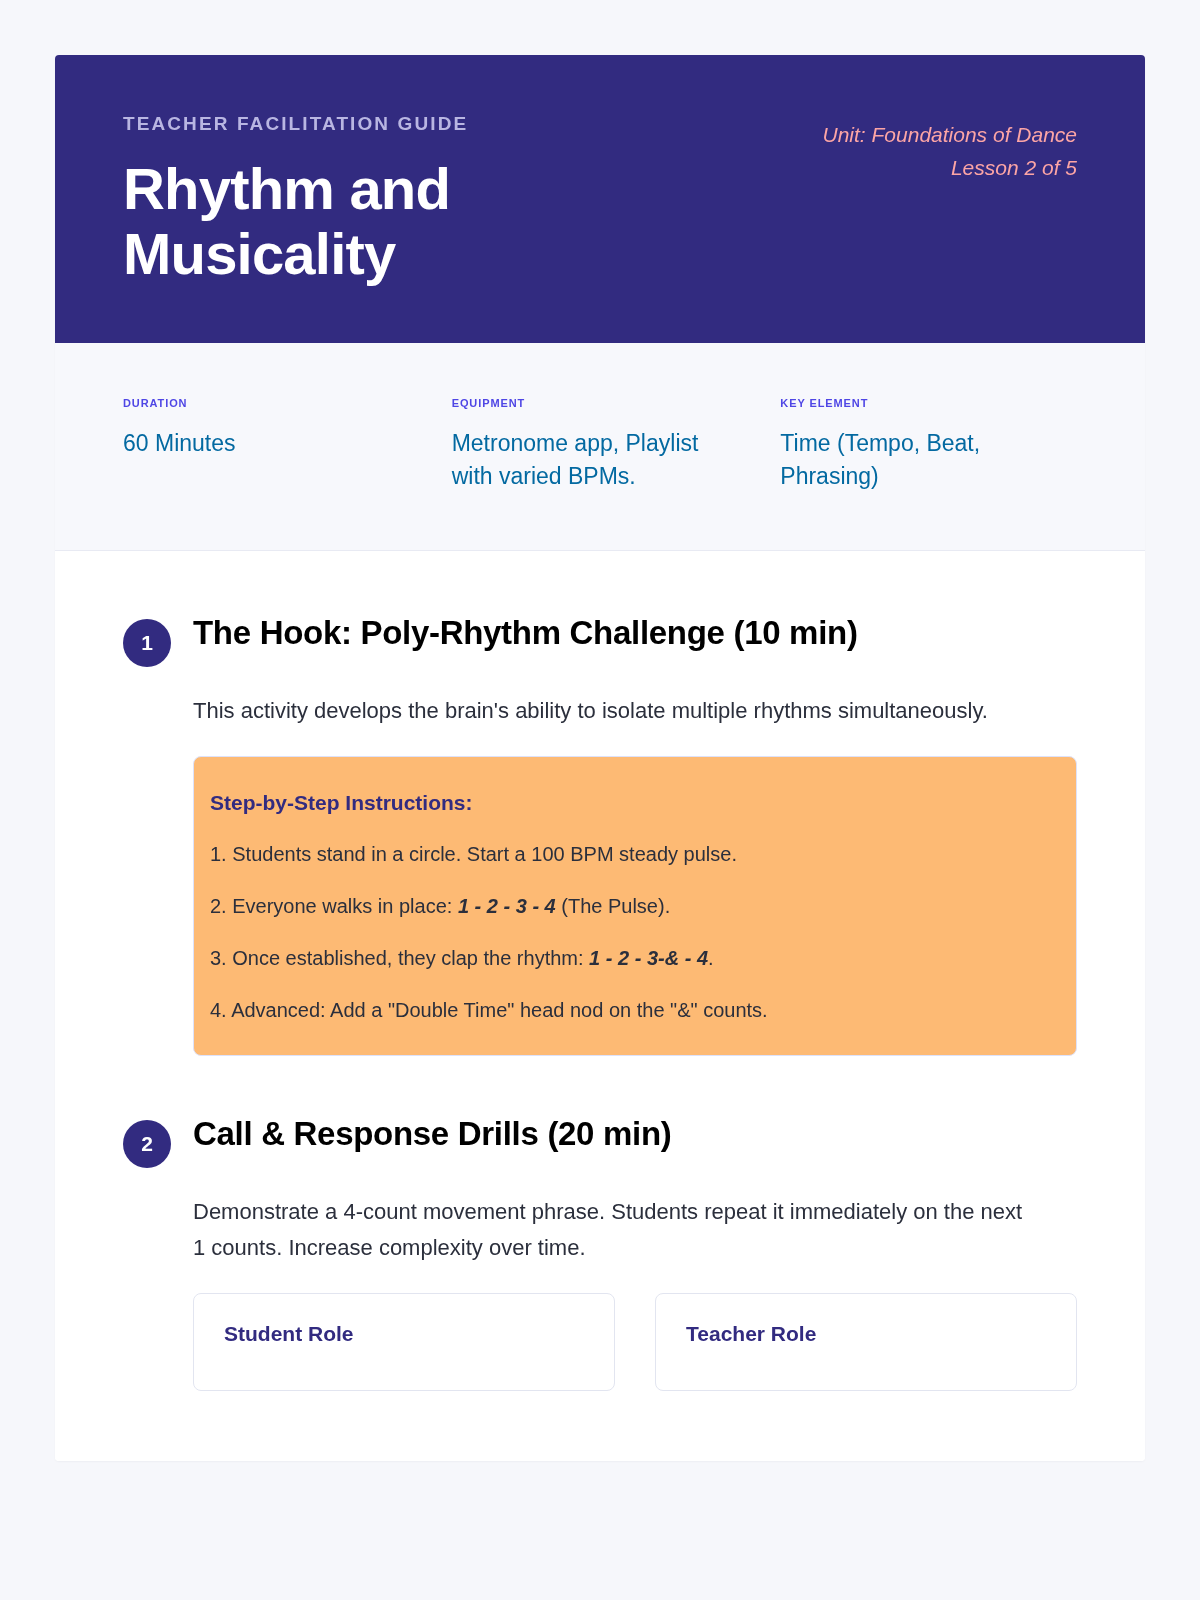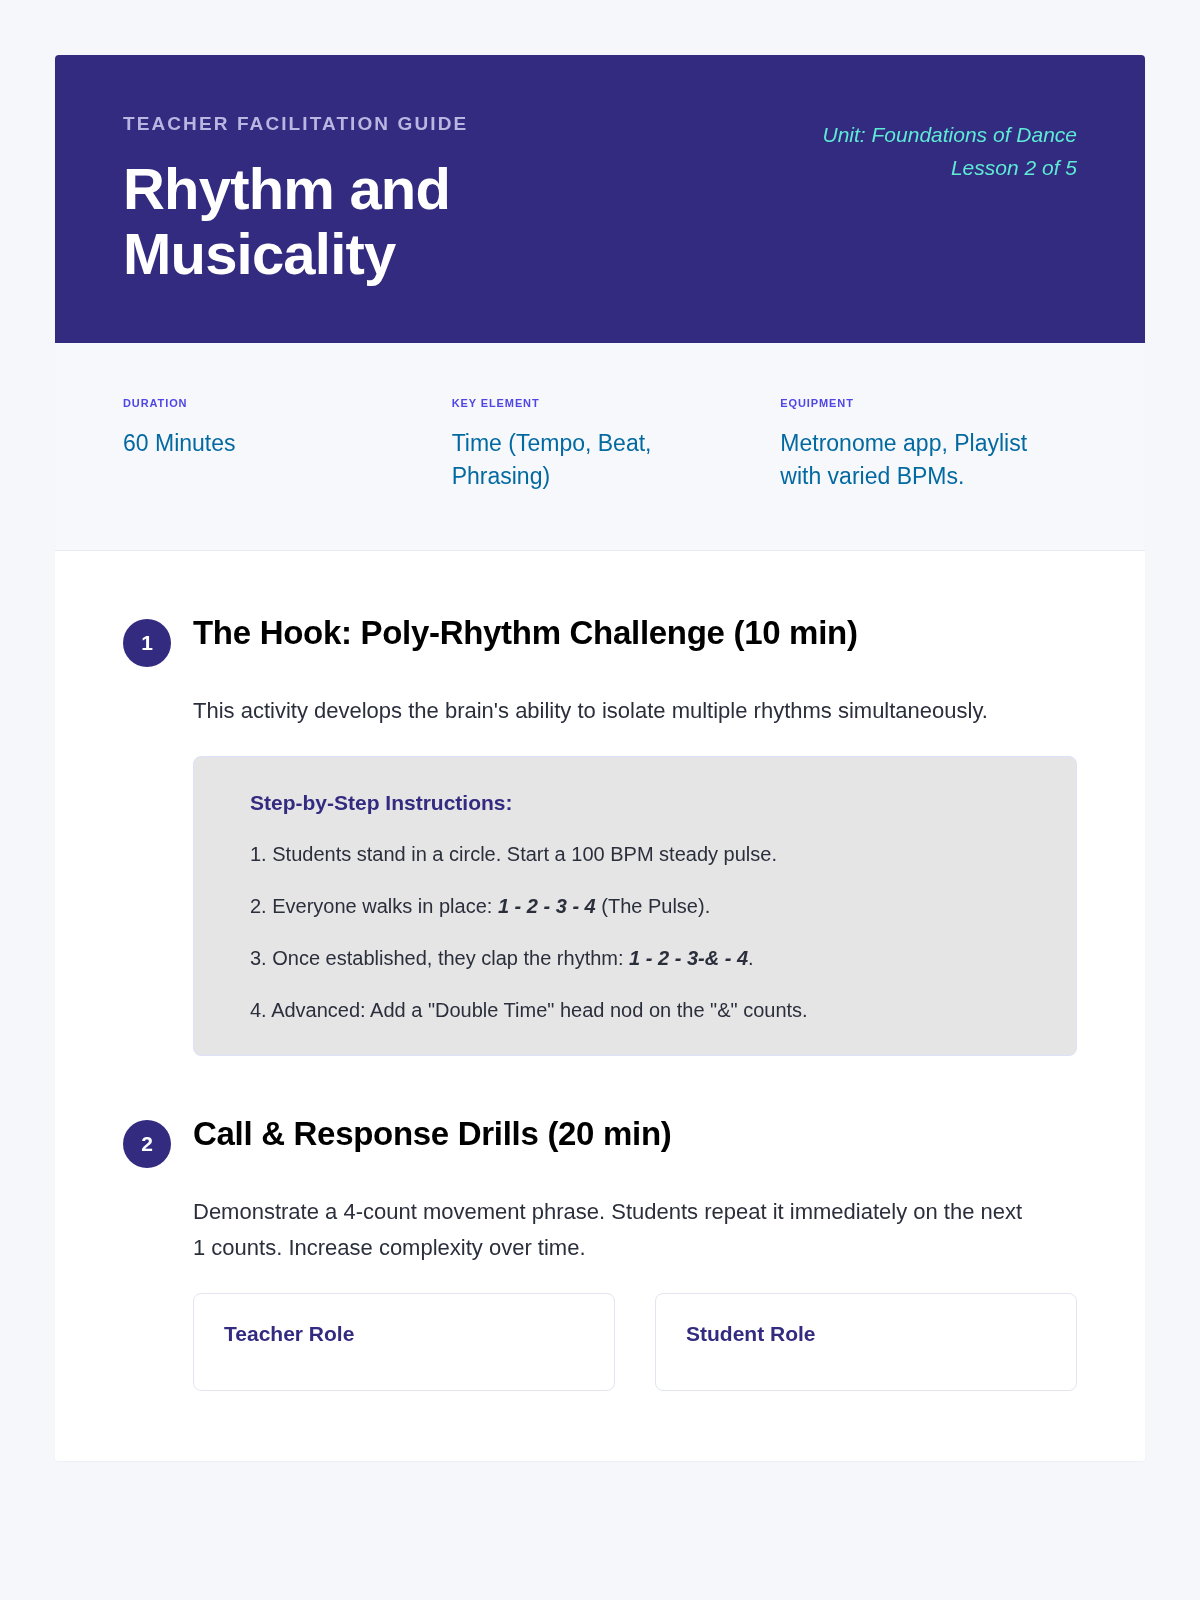--- a/index.html
+++ b/index.html
@@ -51,21 +51,21 @@
     font-weight: 800;
     letter-spacing: -0.8px;
     margin: 0;
     max-width: 430px;
   }
   .header-right {
     text-align: right;
     font-style: italic;
     font-size: 21px;
     line-height: 1.55;
-    color: #5eead4;
+    color: #fca5a5;
     padding-top: 6px;
     min-width: 250px;
   }
 
   
   .meta-strip {
     background: #f7f8fc;
     border-bottom: 1px solid #e8eaf3;
     padding: 54px 68px 56px 68px;
     display: grid;
@@ -130,24 +130,24 @@
   .section-para {
     font-size: 22px;
     line-height: 1.62;
     color: #2b2f3c;
     margin: 0 0 28px 0;
     max-width: 840px;
   }
 
   
   .callout {
-    background: #e5e5e5;
+    background: #fdba74;
     border: 1px solid #dde2fa;
     border-radius: 8px;
-    padding: 34px 36px 30px 56px;
+    padding: 34px 36px 30px 16px;
   }
   .callout-title {
     font-size: 21px;
     font-weight: 700;
     color: #322b80;
     margin-bottom: 24px;
   }
   .callout-step {
     font-size: 20px;
     line-height: 1.5;
@@ -201,26 +201,26 @@
         <div>Lesson 2 of 5</div>
       </div>
     </div>
 
     <div class="meta-strip">
       <div class="meta-item">
         <div class="meta-label">DURATION</div>
         <div class="meta-value">60 Minutes</div>
       </div>
       <div class="meta-item">
+        <div class="meta-label">EQUIPMENT</div>
+        <div class="meta-value">Metronome app, Playlist with varied BPMs.</div>
+      </div>
+      <div class="meta-item">
         <div class="meta-label">KEY ELEMENT</div>
         <div class="meta-value">Time (Tempo, Beat, Phrasing)</div>
-      </div>
-      <div class="meta-item">
-        <div class="meta-label">EQUIPMENT</div>
-        <div class="meta-value">Metronome app, Playlist with varied BPMs.</div>
       </div>
     </div>
 
     <div class="doc-body">
 
       <div class="section">
         <div class="section-head">
           <div class="step-badge">1</div>
           <h2 class="section-title">The Hook: Poly-Rhythm Challenge (10 min)</h2>
         </div>
@@ -249,25 +249,25 @@
       <div class="section">
         <div class="section-head">
           <div class="step-badge">2</div>
           <h2 class="section-title">Call &amp; Response Drills (20 min)</h2>
         </div>
         <div class="section-body">
           <p class="section-para">Demonstrate a 4-count movement phrase. Students repeat it immediately on the next 1 counts. Increase complexity over time.</p>
 
           <div class="role-grid">
             <div class="role-card">
+              <div class="role-title">Student Role</div>
+              <div class="role-text"></div>
+            </div>
+            <div class="role-card">
               <div class="role-title">Teacher Role</div>
-              <div class="role-text"></div>
-            </div>
-            <div class="role-card">
-              <div class="role-title">Student Role</div>
               <div class="role-text"></div>
             </div>
           </div>
         </div>
       </div>
 
     </div>
   </div>
 </div>
 

